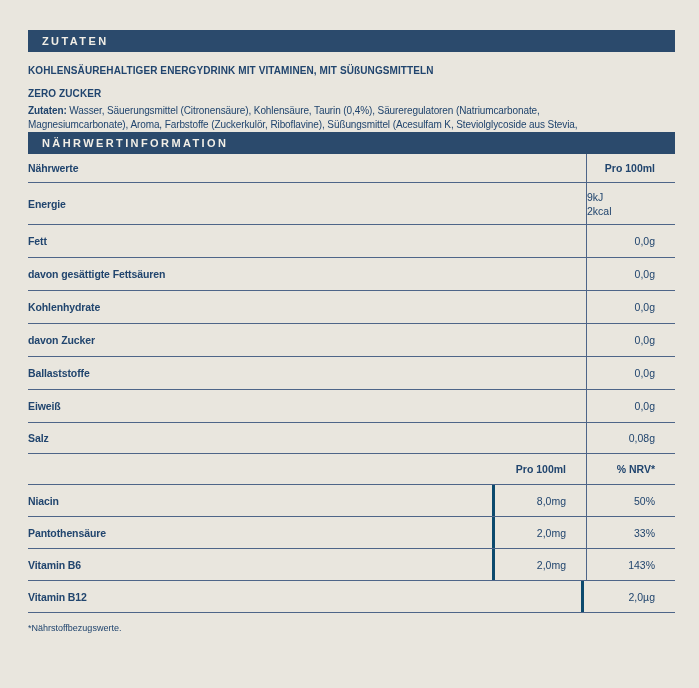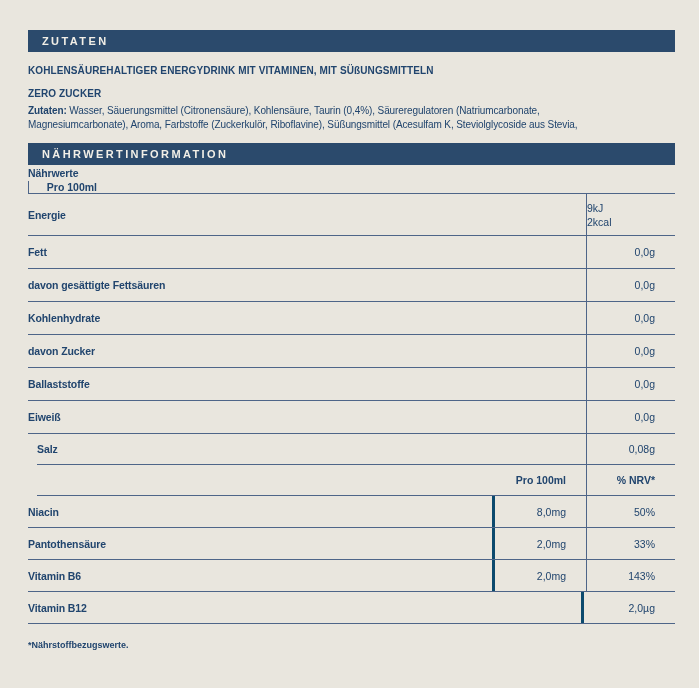--- a/index.html
+++ b/index.html
@@ -22,21 +22,21 @@
   .bar{
     height:22px;
     background:#2b4a6c;
     color:#f2efe7;
     display:flex;align-items:center;
     padding-left:14px;
     box-sizing:border-box;
     font-size:11px;font-weight:bold;
     letter-spacing:2.4px;
   }
-  .bar2{margin-top:11px;}
+  .bar2{margin-top:0;}
   .headline{
     margin-top:12px;
     font-size:10px;font-weight:bold;
     letter-spacing:0.1px;
     line-height:13px;
     white-space:nowrap;
   }
   .subline{
     margin-top:10px;
     font-size:10px;font-weight:bold;
@@ -51,22 +51,22 @@
   }
   .ing-line{white-space:nowrap;}
   .ing-label{font-weight:bold;}
   
   .t-row{
     display:flex;align-items:stretch;
     border-bottom:1px solid #4e6588;
     box-sizing:border-box;
     font-size:10.5px;
   }
-  .h29{height:29px;flex-direction:column;} .h42{height:42px;} .h33{height:33px;}
-  .h31{height:31px;margin-left:9px;} .h32{height:32px;}
+  .h29{height:29px;} .h42{height:42px;} .h33{height:33px;}
+  .h31{height:31px;} .h32{height:32px;}
   .t-label{
     flex:1;
     display:flex;align-items:center;
     font-weight:bold;
     letter-spacing:-0.1px;
   }
   .t-val{
     width:89px;
     border-left:1px solid #4e6588;
     display:flex;align-items:center;justify-content:flex-end;
@@ -81,22 +81,22 @@
   .t-amount{
     width:94px;
     border-left:3px solid #0c4a6e;
     display:flex;align-items:center;justify-content:flex-end;
     padding-right:20px;
     box-sizing:border-box;
   }
   .t-amount.head{font-weight:bold;border-left:none;}
   .spacer{flex:1;}
   .footnote{
-    margin-top:16px;
-    font-size:9px;font-weight:bold;
+    margin-top:10px;
+    font-size:9px;font-weight:normal;
     letter-spacing:0;
   }
 </style>
 </head>
 <body>
 
 <div class="page">
   <div class="content">
 
     <div class="bar">

